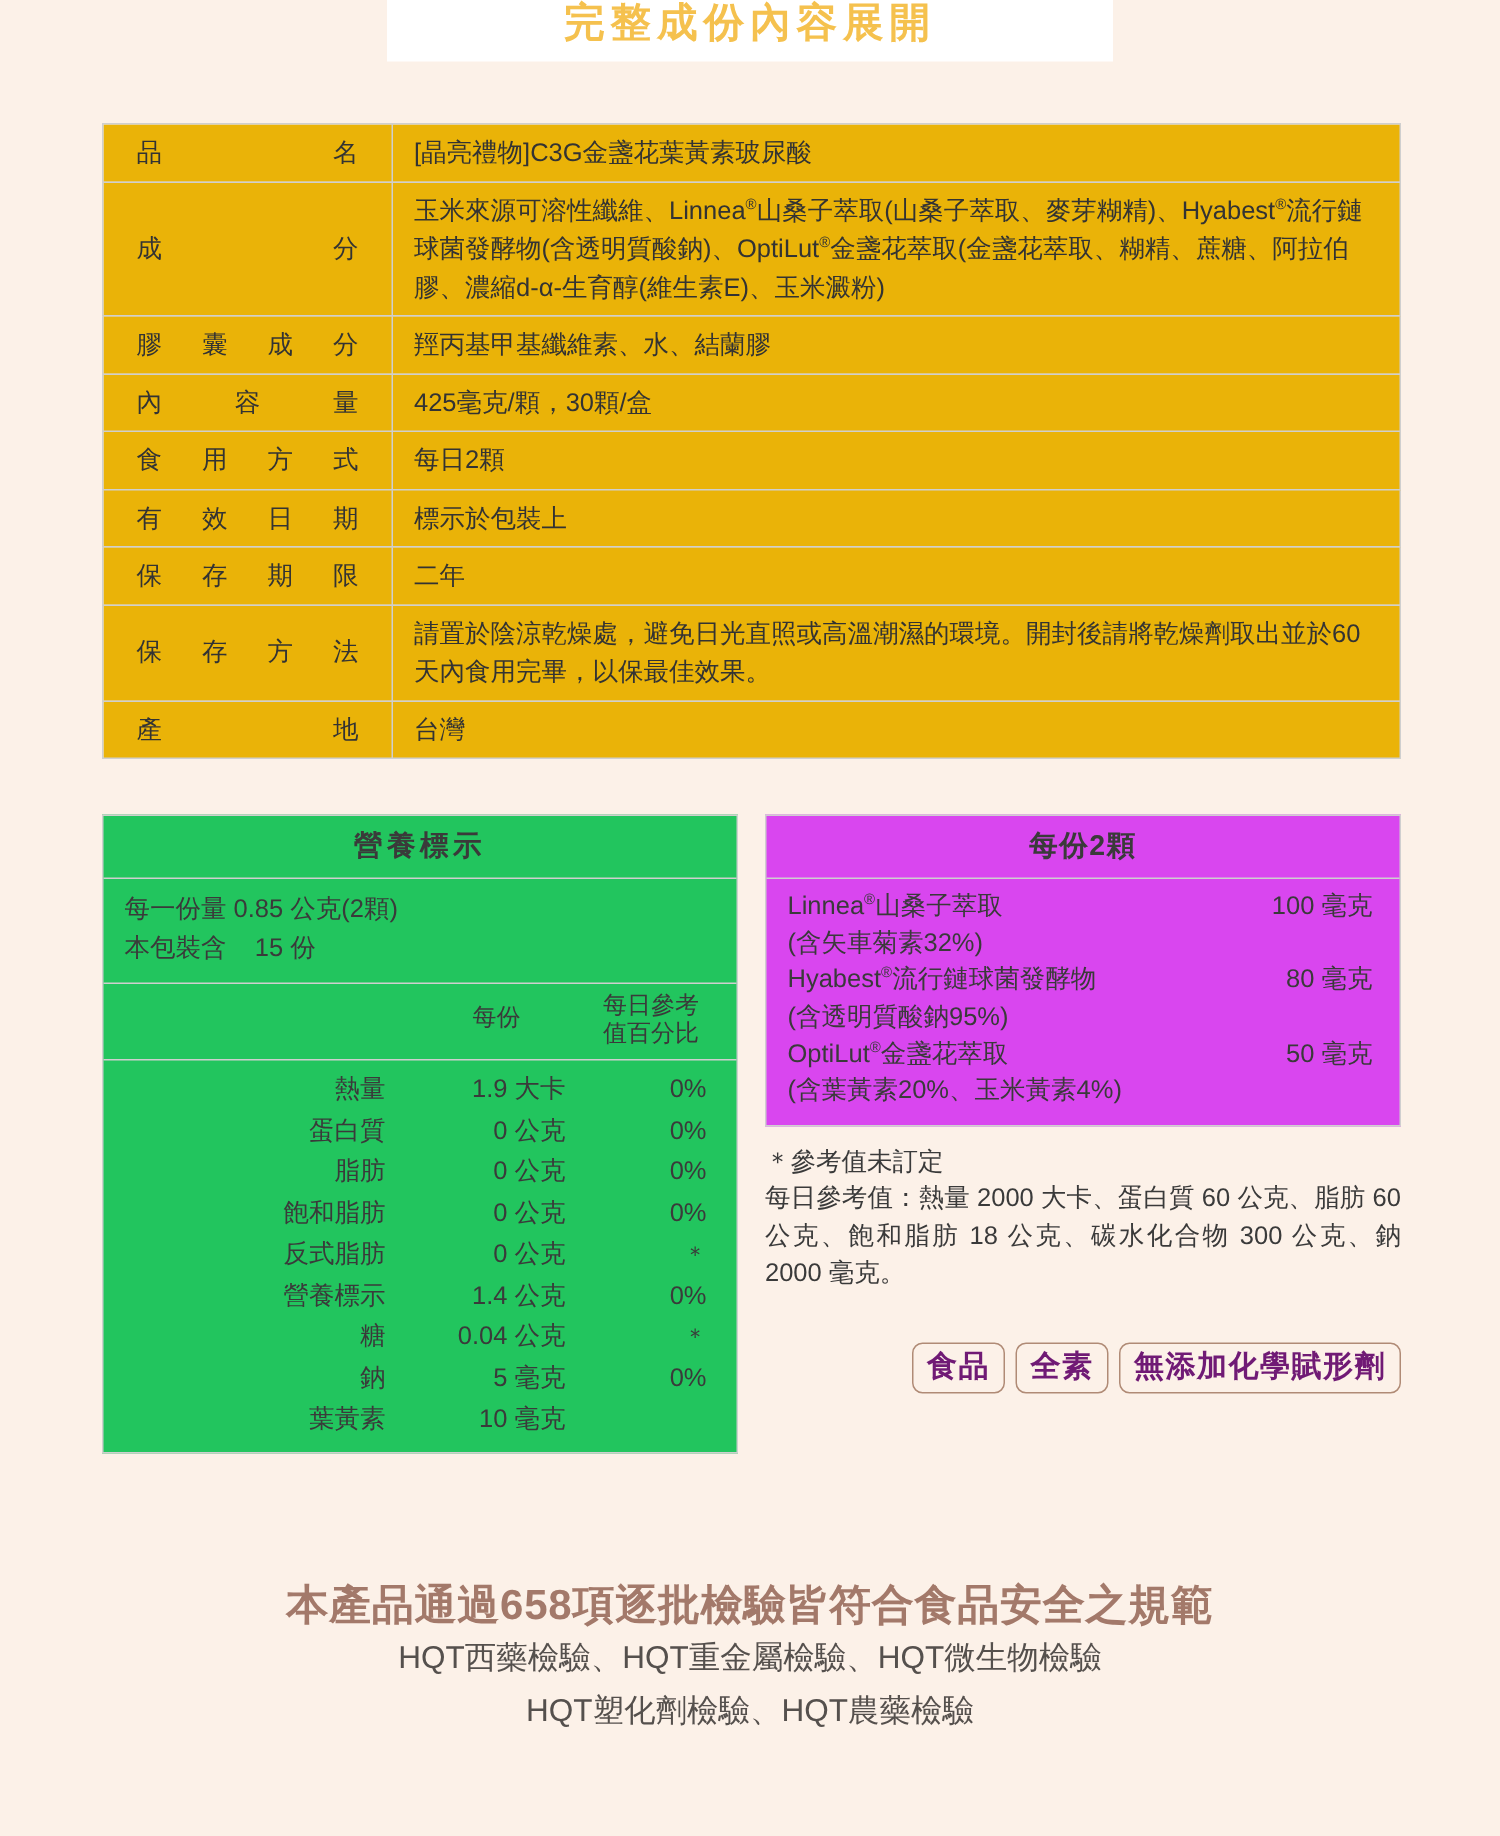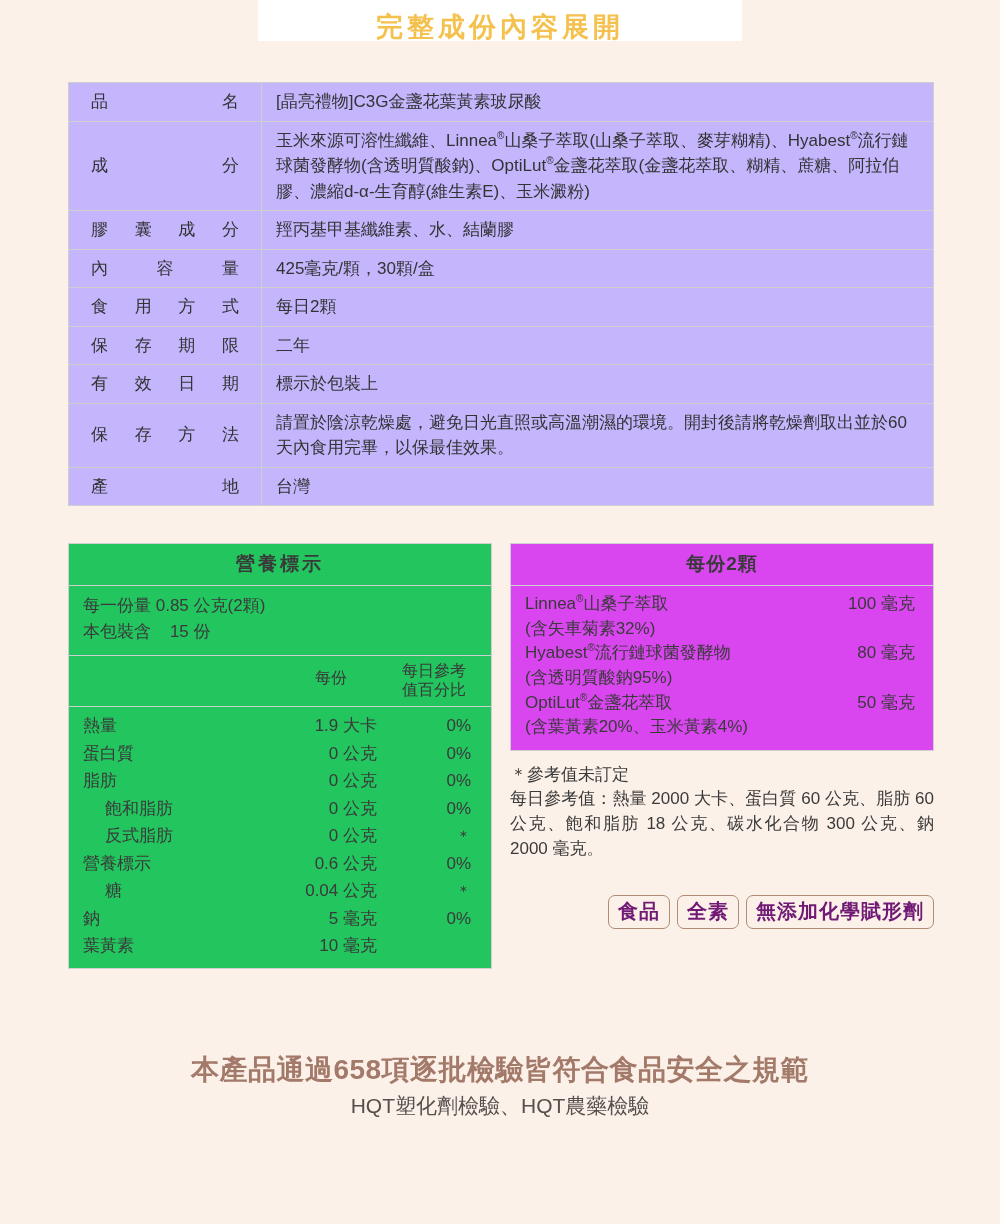--- a/index.html
+++ b/index.html
@@ -18,21 +18,21 @@
 
   
   .title-band {
     position: absolute;
     left: 258px;
     top: 0;
     width: 484px;
     height: 41px;
     background: #FFFFFF;
     display: flex;
-    align-items: flex-end;
+    align-items: flex-start;
     justify-content: center;
   }
   .title-text {
     font-size: 27px;
     font-weight: bold;
     color: #F5C14E;
     letter-spacing: 4px;
     line-height: 1;
     margin-top: 2px;
   }
@@ -42,21 +42,21 @@
     position: absolute;
     left: 68px;
     top: 82px;
     width: 866px;
     border-collapse: collapse;
     background: #FBF3EA;
     table-layout: fixed;
   }
   .spec-table td {
     border: 1px solid #CFCFCF;
-    background: #c4b5fd;
+    background: #eab308;
     font-size: 17px;
     line-height: 1.5;
     vertical-align: middle;
     padding: 6px 10px;
   }
   .spec-label {
     width: 148px;
     text-align: justify;
     text-align-last: justify;
     padding-left: 22px !important;
@@ -123,21 +123,21 @@
     text-align: center;
     line-height: 1.2;
   }
   .nut-rows { padding: 5px 14px 8px; }
   .nut-row {
     display: flex;
     align-items: baseline;
     font-size: 17px;
     line-height: 1.62;
   }
-  .nut-row .n-name { flex: 1 1 auto; }
+  .nut-row .n-name { flex: 1 1 auto; text-align: right; }
   .nut-row .n-name.indent { padding-left: 22px; }
   .nut-row .n-amt {
     width: 120px;
     text-align: right;
     padding-right: 8px;
   }
   .nut-row .n-dv {
     width: 86px;
     text-align: right;
     padding-right: 6px;
@@ -244,26 +244,26 @@
     </tr>
     <tr>
       <td class="spec-label">內容量</td>
       <td class="spec-value">425毫克/顆，30顆/盒</td>
     </tr>
     <tr>
       <td class="spec-label">食用方式</td>
       <td class="spec-value">每日2顆</td>
     </tr>
     <tr>
+      <td class="spec-label">有效日期</td>
+      <td class="spec-value">標示於包裝上</td>
+    </tr>
+    <tr>
       <td class="spec-label">保存期限</td>
       <td class="spec-value">二年</td>
-    </tr>
-    <tr>
-      <td class="spec-label">有效日期</td>
-      <td class="spec-value">標示於包裝上</td>
     </tr>
     <tr>
       <td class="spec-label">保存方法</td>
       <td class="spec-value">請置於陰涼乾燥處，避免日光直照或高溫潮濕的環境。開封後請將乾燥劑取出並於60天內食用完畢，以保最佳效果。</td>
     </tr>
     <tr>
       <td class="spec-label">產地</td>
       <td class="spec-value">台灣</td>
     </tr>
   </tbody>
@@ -317,21 +317,21 @@
           <div class="n-amt">0 公克</div>
           <div class="n-dv">0%</div>
         </div>
         <div class="nut-row">
           <div class="n-name indent">反式脂肪</div>
           <div class="n-amt">0 公克</div>
           <div class="n-dv star">＊</div>
         </div>
         <div class="nut-row">
           <div class="n-name">營養標示</div>
-          <div class="n-amt">0.6 公克</div>
+          <div class="n-amt">1.4 公克</div>
           <div class="n-dv">0%</div>
         </div>
         <div class="nut-row">
           <div class="n-name indent">糖</div>
           <div class="n-amt">0.04 公克</div>
           <div class="n-dv star">＊</div>
         </div>
         <div class="nut-row">
           <div class="n-name">鈉</div>
           <div class="n-amt">5 毫克</div>
@@ -386,14 +386,15 @@
     <div class="badges">
       <div class="badge">食品</div>
       <div class="badge">全素</div>
       <div class="badge">無添加化學賦形劑</div>
     </div>
   </div>
 </div>
 
 <div class="footer">
   <div class="footer-headline">本產品通過658項逐批檢驗皆符合食品安全之規範</div>
+  <div class="footer-line">HQT西藥檢驗、HQT重金屬檢驗、HQT微生物檢驗</div>
   <div class="footer-line">HQT塑化劑檢驗、HQT農藥檢驗</div>
 </div>
 
 </body></html>

